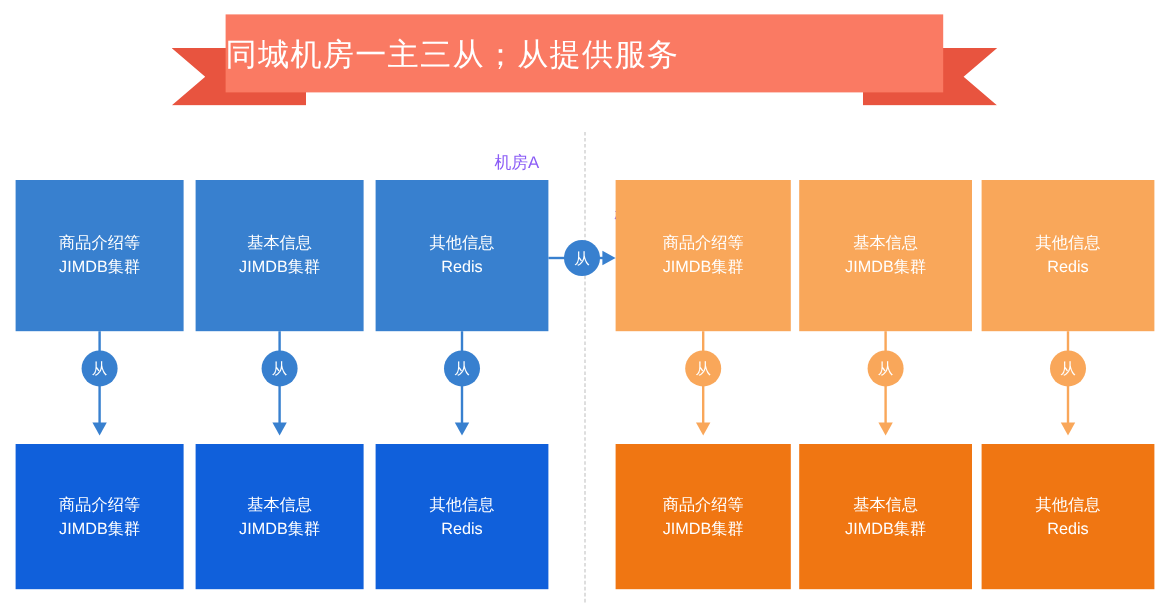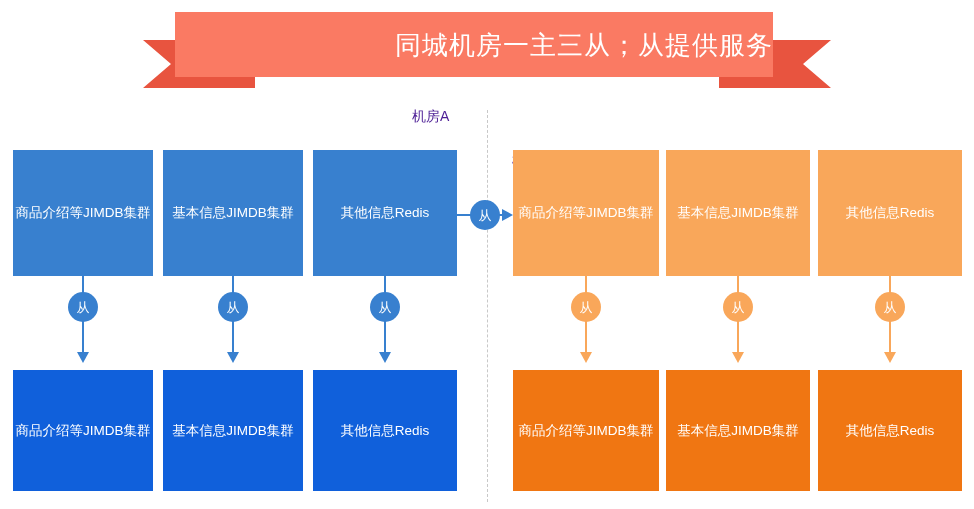--- a/index.html
+++ b/index.html
@@ -34,64 +34,64 @@
   .ribbon-tail.left {
     left: 0px;
     clip-path: polygon(0 0, 112px 0, 112px 48px, 0 48px, 28px 24px);
   }
   .ribbon-tail.right {
     right: 0px;
     clip-path: polygon(0 0, 112px 0, 84px 24px, 112px 48px, 0 48px);
   }
   .ribbon-band {
     position: absolute;
-    left: 32px;
+    left: 45px;
     top: 6px;
     width: 598px;
     height: 65px;
     background: #fa7a63;
     display: flex;
     align-items: center;
-    justify-content: flex-end;
+    justify-content: flex-start;
   }
   .ribbon-title {
     color: #ffffff;
     font-size: 26px;
     letter-spacing: 1px;
     white-space: nowrap;
     line-height: 1;
   }
 
   
   .room-label {
     position: absolute;
-    top: 109px;
+    top: 128px;
     font-size: 14px;
-    color: #4c1d95;
+    color: #8b5cf6;
     line-height: 1;
     white-space: nowrap;
   }
   #room-label-a { left: 412px; }
   #room-label-b { left: 512px; margin-top: 44px; }
 
   
   #divider {
     position: absolute;
     left: 487px;
     top: 110px;
     width: 0px;
     height: 392px;
     border-left: 1px dashed #c8c8c8;
   }
 
   
   .node-box {
     position: absolute;
     display: flex;
-    flex-direction: row;
+    flex-direction: column;
     align-items: center;
     justify-content: center;
     color: #ffffff;
     font-size: 13.5px;
     line-height: 20px;
     text-align: center;
     box-sizing: border-box;
   }
   .node-box .l1, .node-box .l2 { display: block; white-space: nowrap; }
 

